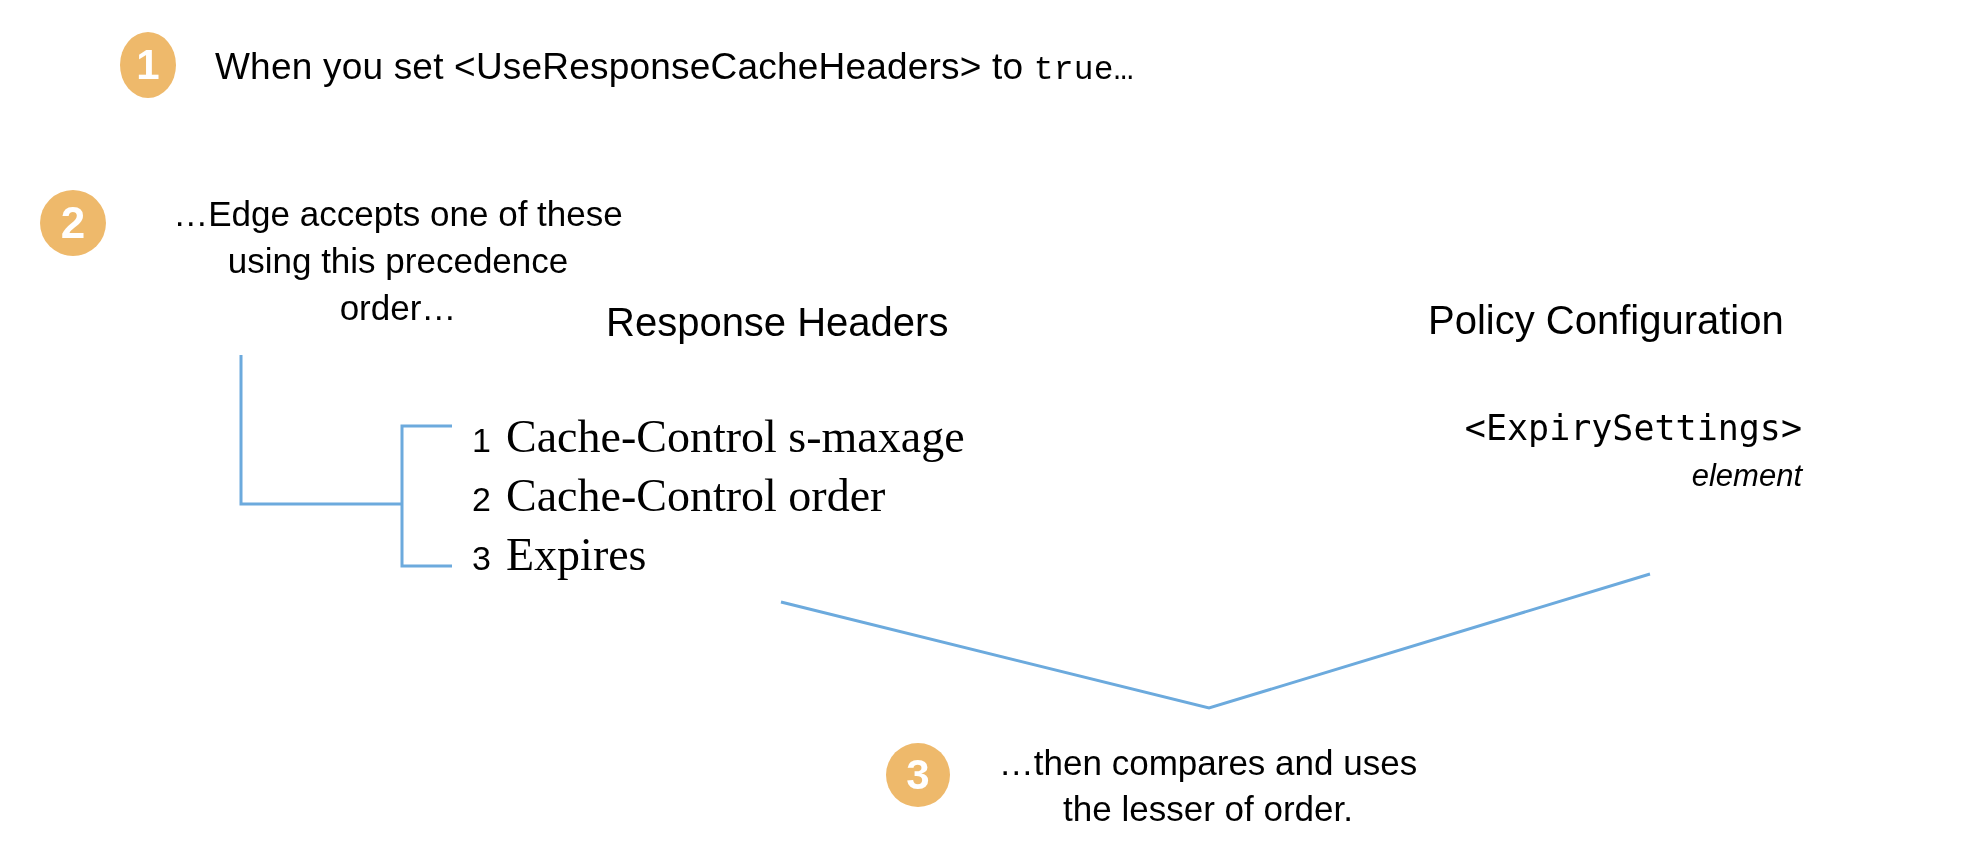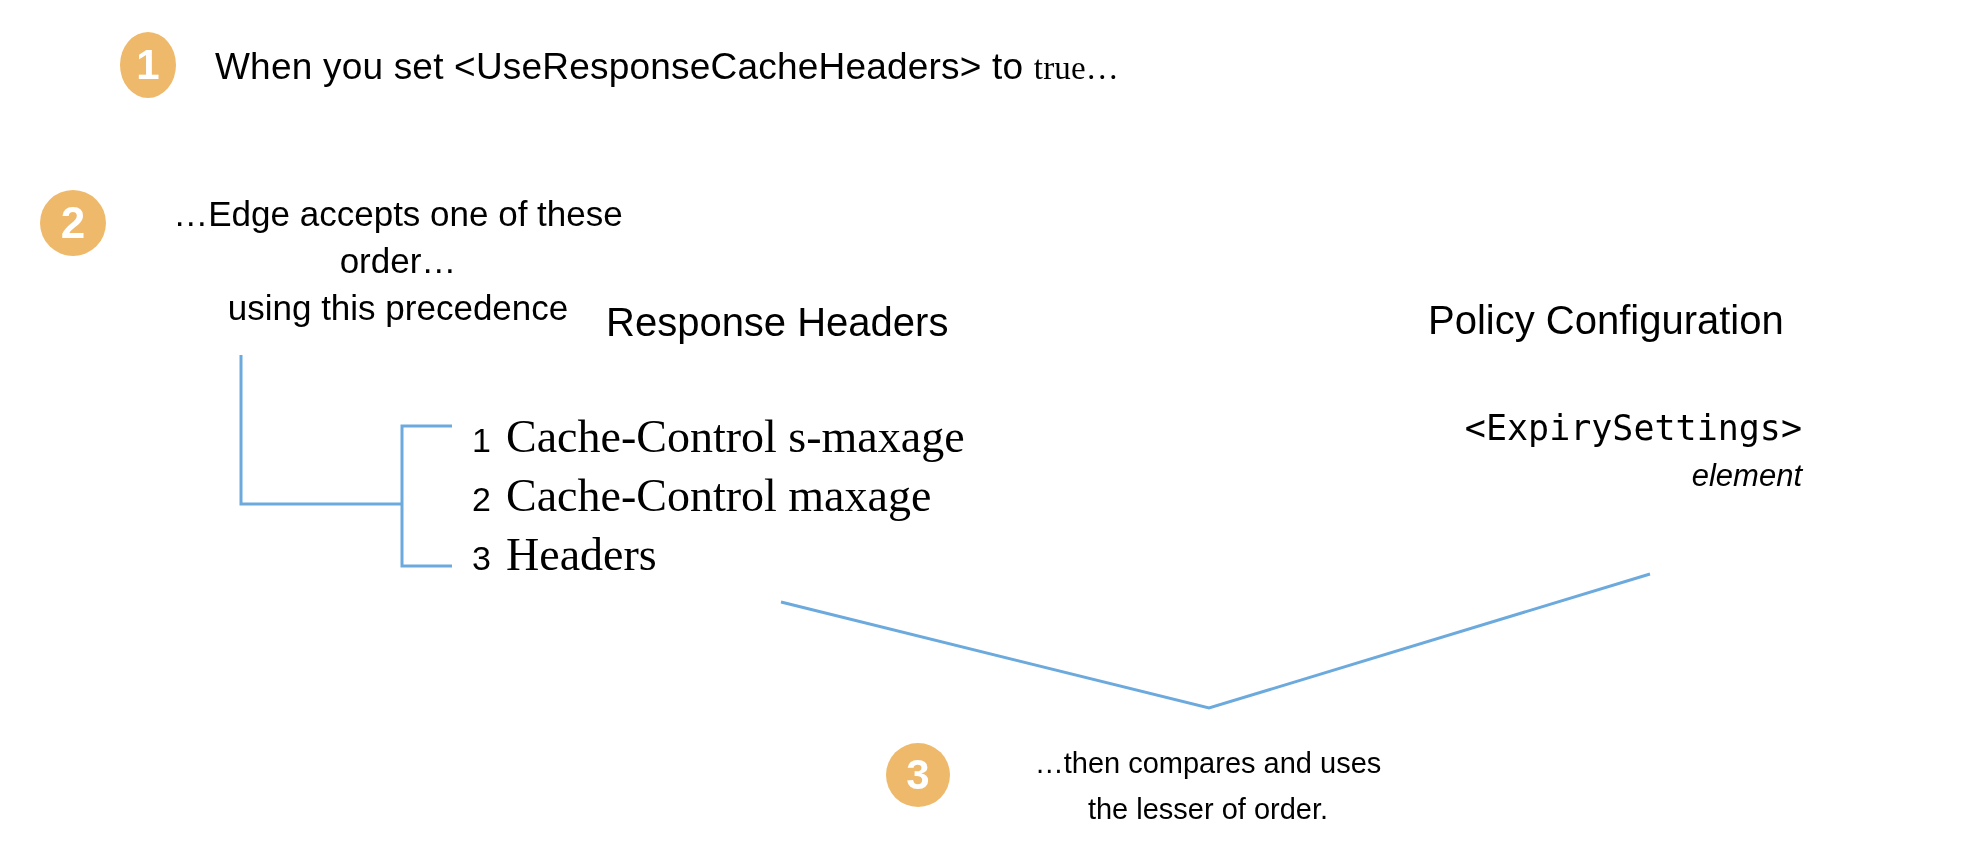--- a/index.html
+++ b/index.html
@@ -68,21 +68,21 @@
   
   #step1-text {
     position: absolute;
     left: 215px;
     top: 46px;
     font-size: 37px;
     white-space: nowrap;
     letter-spacing: 0.2px;
   }
   .mono {
-    font-family: Liberation Serif, serif;
+    font-family: Liberation Mono, monospace;
   }
   #step1-text .mono { font-size: 33px; }
 
   
   #step2-text {
     position: absolute;
     left: 138px;
     top: 190px;
     font-size: 35px;
     line-height: 47px;
@@ -151,21 +151,21 @@
     margin-top: 10px;
     font-size: 31px;
     font-style: italic;
   }
 
   
   #step3-text {
     position: absolute;
     left: 978px;
     top: 740px;
-    font-size: 29px;
+    font-size: 35px;
     line-height: 46px;
     text-align: center;
     width: 460px;
   }
 </style>
 </head>
 <body>
 
 <div id="canvas">
 
@@ -179,38 +179,38 @@
   </svg>
 
   <div class="badge" id="badge-1">1</div>
   <div id="step1-text">
     <span>When you set &lt;UseResponseCacheHeaders&gt; to </span><span class="mono">true…</span>
   </div>
 
   <div class="badge" id="badge-2">2</div>
   <div id="step2-text">
     <div>…Edge accepts one of these</div>
+    <div>using this precedence</div>
     <div>order…</div>
-    <div>using this precedence</div>
   </div>
 
   <div class="col-heading" id="heading-response">Response Headers</div>
 
   <ul id="precedence-list">
     <li>
       <span class="num">1</span>
       <span class="val">Cache-Control s-maxage</span>
     </li>
     <li>
       <span class="num">2</span>
-      <span class="val">Cache-Control maxage</span>
+      <span class="val">Cache-Control order</span>
     </li>
     <li>
       <span class="num">3</span>
-      <span class="val">Headers</span>
+      <span class="val">Expires</span>
     </li>
   </ul>
 
   <div class="col-heading" id="heading-policy">Policy Configuration</div>
 
   <div id="policy-element">
     <span class="elem-tag">&lt;ExpirySettings&gt;</span>
     <span class="elem-word">element</span>
   </div>
 

